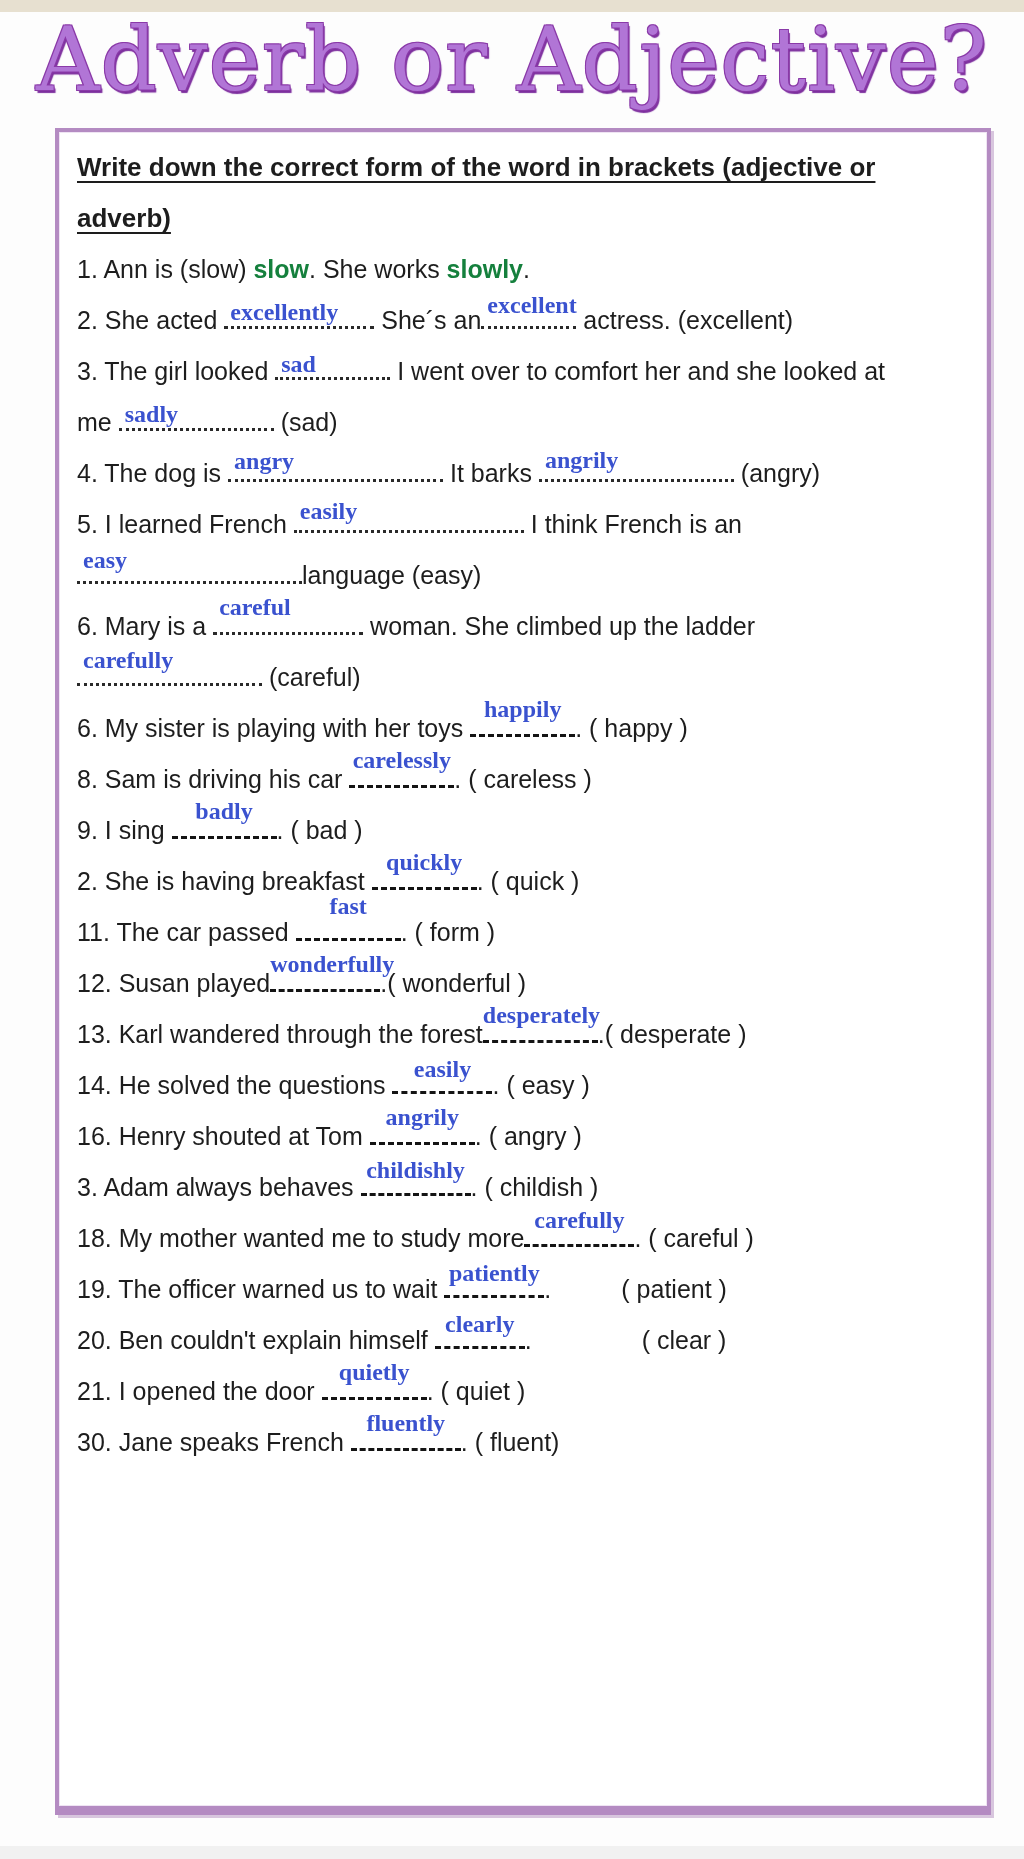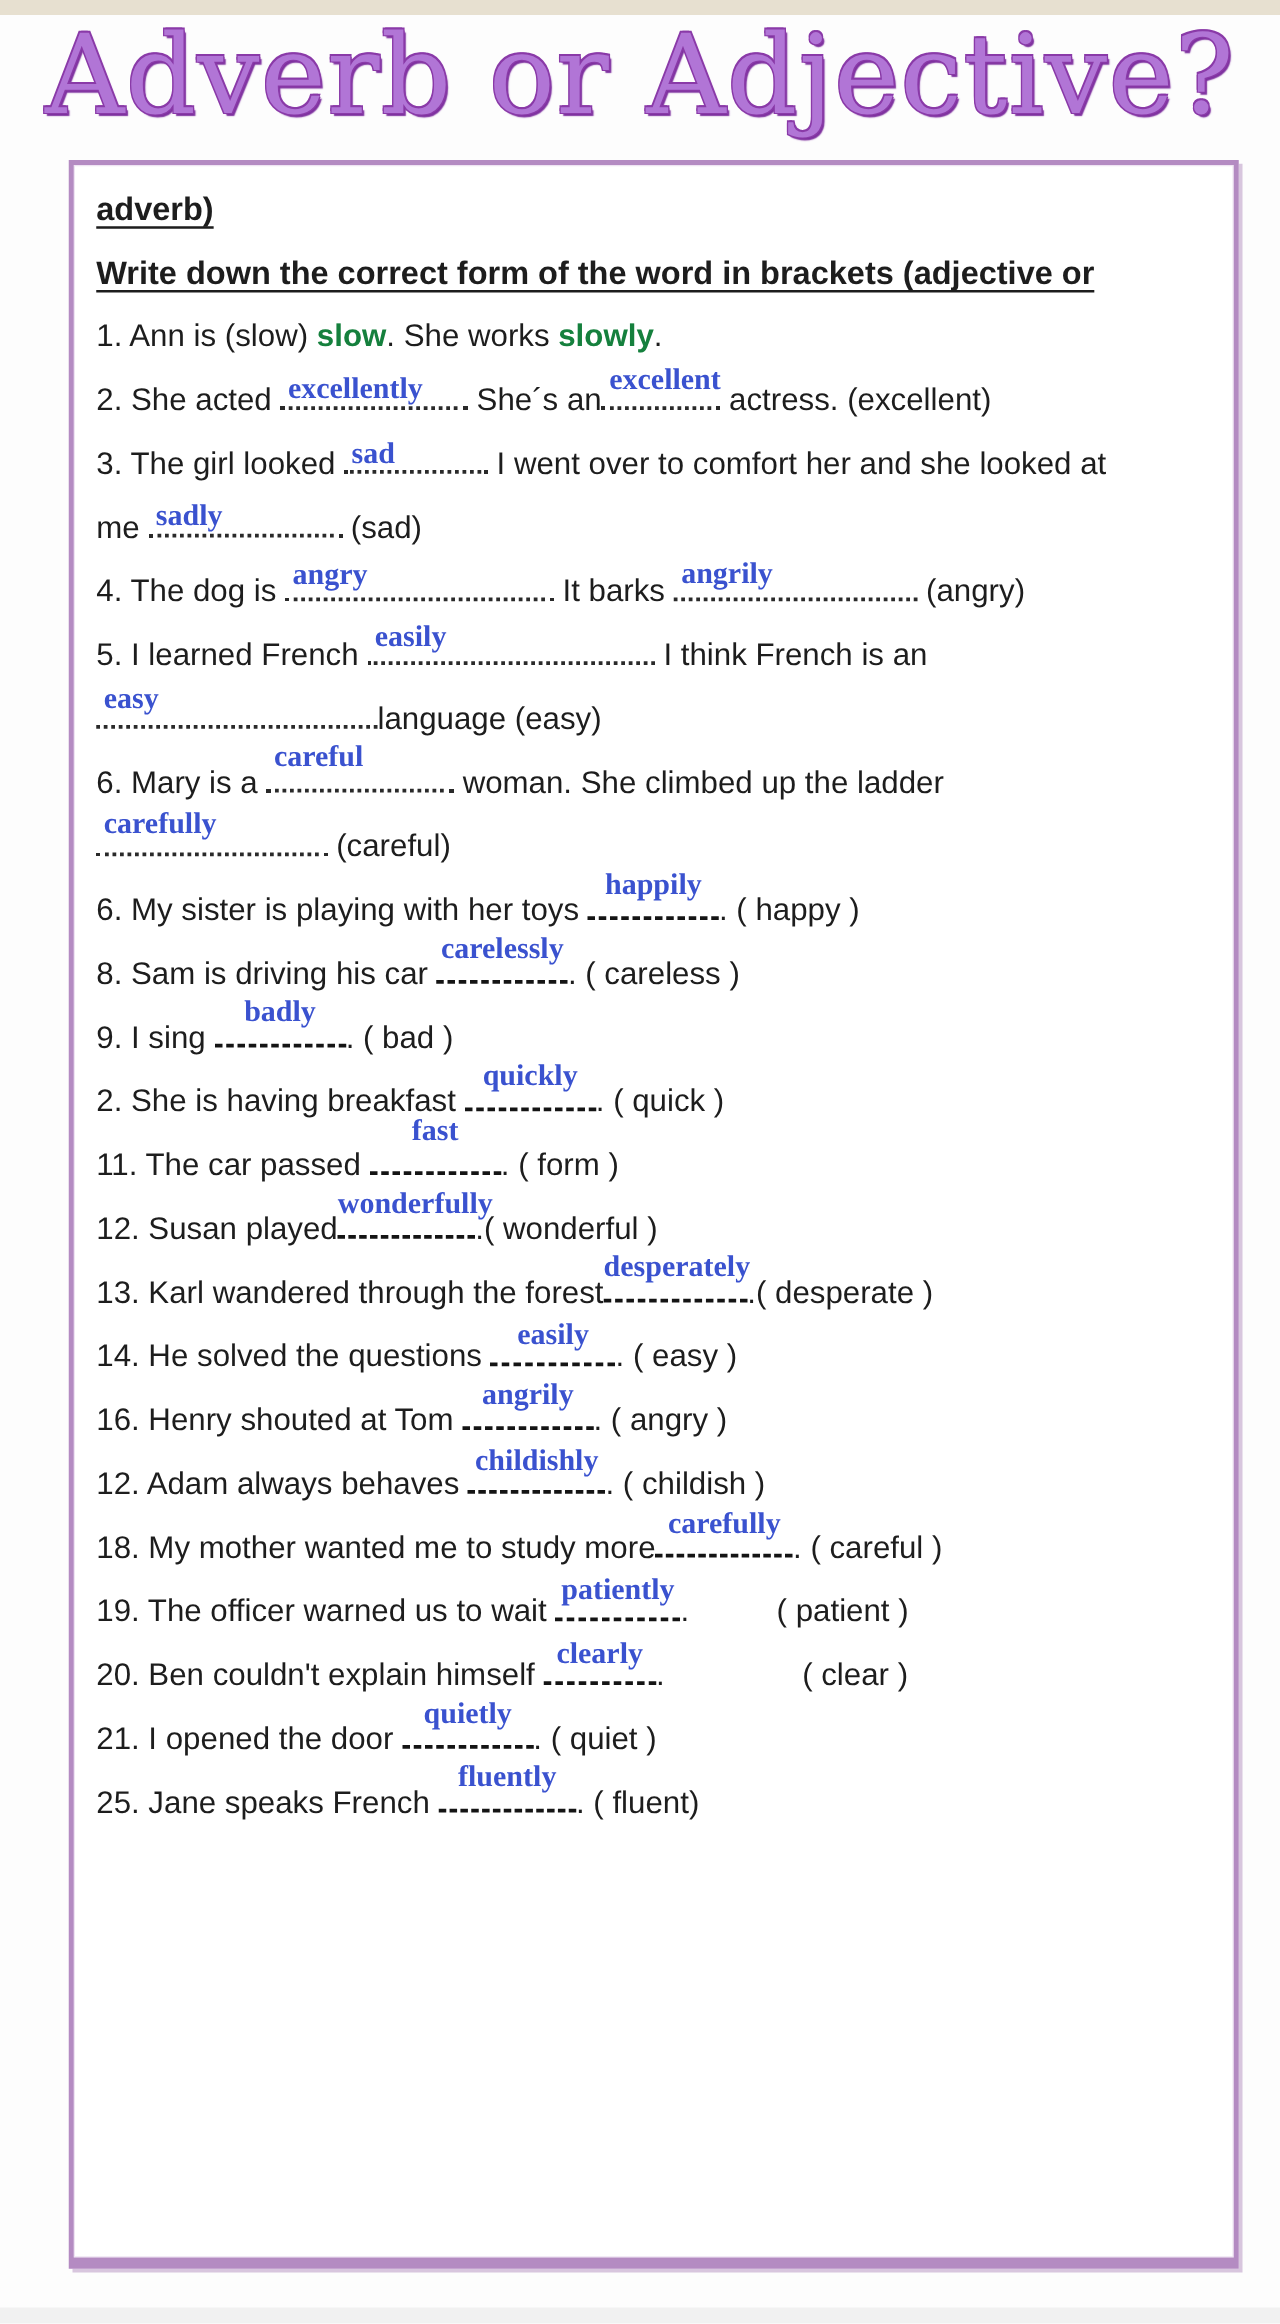--- a/index.html
+++ b/index.html
@@ -97,45 +97,45 @@
 </head>
 <body>
 
 <div class="page">
   <div class="top-strip"></div>
 
   <h1 class="title">Adverb or Adjective?</h1>
 
   <div class="box">
     <div>
+      <div class="instr-line">Write down the correct form of the word in brackets (adjective or</div>
       <div class="instr-line">adverb)</div>
-      <div class="instr-line">Write down the correct form of the word in brackets (adjective or</div>
     </div>
     <div id="questions">
         <div class="line"><span class="qt">1. Ann is (slow) </span><span class="bw">slow</span><span class="qt">. She works </span><span class="bw">slowly</span><span class="qt">.</span></div>
         <div class="line"><span class="qt">2. She acted </span><span class="blank dots" style="width: 150px;"><span class="answer" style="bottom: 2px;">excellently</span></span><span class="qt"> She´s an</span><span class="blank dots" style="width: 95px;"><span class="answer" style="bottom: 9px;">excellent</span></span><span class="qt"> actress. (excellent)</span></div>
         <div class="line"><span class="qt">3. The girl looked </span><span class="blank dots" style="width: 115px;"><span class="answer" style="bottom: 1px;">sad</span></span><span class="qt"> I went over to comfort her and she looked at</span></div>
         <div class="line"><span class="qt">me </span><span class="blank dots" style="width: 155px;"><span class="answer" style="bottom: 2px;">sadly</span></span><span class="qt"> (sad)</span></div>
         <div class="line"><span class="qt">4. The dog is </span><span class="blank dots" style="width: 215px;"><span class="answer" style="bottom: 6px;">angry</span></span><span class="qt"> It barks </span><span class="blank dots" style="width: 195px;"><span class="answer" style="bottom: 7px;">angrily</span></span><span class="qt"> (angry)</span></div>
         <div class="line"><span class="qt">5. I learned French </span><span class="blank dots" style="width: 230px;"><span class="answer" style="bottom: 7px;">easily</span></span><span class="qt"> I think French is an</span></div>
         <div class="line"><span class="blank dots" style="width: 225px;"><span class="answer" style="bottom: 9px;">easy</span></span><span class="qt">language (easy)</span></div>
         <div class="line"><span class="qt">6. Mary is a </span><span class="blank dots" style="width: 150px;"><span class="answer" style="bottom: 13px;">careful</span></span><span class="qt"> woman. She climbed up the ladder</span></div>
         <div class="line"><span class="blank dots" style="width: 185px;"><span class="answer" style="bottom: 11px;">carefully</span></span><span class="qt"> (careful)</span></div>
         <div class="line"><span class="qt">6. My sister is playing with her toys </span><span class="blank dash" style="width: 105px;"><span class="answer" style="bottom: 13px;">happily</span></span><span class="qt">. ( happy )</span></div>
         <div class="line"><span class="qt">8. Sam is driving his car </span><span class="blank dash" style="width: 105px;"><span class="answer" style="bottom: 13px;">carelessly</span></span><span class="qt">. ( careless )</span></div>
         <div class="line"><span class="qt">9. I sing </span><span class="blank dash" style="width: 105px;"><span class="answer" style="bottom: 13px;">badly</span></span><span class="qt">. ( bad )</span></div>
         <div class="line"><span class="qt">2. She is having breakfast </span><span class="blank dash" style="width: 105px;"><span class="answer" style="bottom: 13px;">quickly</span></span><span class="qt">. ( quick )</span></div>
         <div class="line"><span class="qt">11. The car passed </span><span class="blank dash" style="width: 105px;"><span class="answer" style="bottom: 20px;">fast</span></span><span class="qt">. ( form )</span></div>
         <div class="line"><span class="qt">12. Susan played</span><span class="blank dash" style="width: 110px;"><span class="answer" style="bottom: 13px;">wonderfully</span></span><span class="qt">.( wonderful )</span></div>
         <div class="line"><span class="qt">13. Karl wandered through the forest</span><span class="blank dash" style="width: 115px;"><span class="answer" style="bottom: 13px;">desperately</span></span><span class="qt">.( desperate )</span></div>
         <div class="line"><span class="qt">14. He solved the questions </span><span class="blank dash" style="width: 100px;"><span class="answer" style="bottom: 10px;">easily</span></span><span class="qt">. ( easy )</span></div>
         <div class="line"><span class="qt">16. Henry shouted at Tom </span><span class="blank dash" style="width: 105px;"><span class="answer" style="bottom: 13px;">angrily</span></span><span class="qt">. ( angry )</span></div>
-        <div class="line"><span class="qt">12. Adam always behaves </span><span class="blank dash" style="width: 110px;"><span class="answer" style="bottom: 11px;">childishly</span></span><span class="qt">. ( childish )</span></div>
+        <div class="line"><span class="qt">3. Adam always behaves </span><span class="blank dash" style="width: 110px;"><span class="answer" style="bottom: 11px;">childishly</span></span><span class="qt">. ( childish )</span></div>
         <div class="line"><span class="qt">18. My mother wanted me to study more</span><span class="blank dash" style="width: 110px;"><span class="answer" style="bottom: 12px;">carefully</span></span><span class="qt">. ( careful )</span></div>
         <div class="line"><span class="qt">19. The officer warned us to wait </span><span class="blank dash" style="width: 100px;"><span class="answer" style="bottom: 10px;">patiently</span></span><span class="qt">.</span><span class="gap" style="width: 70px;"></span><span class="qt">( patient )</span></div>
         <div class="line"><span class="qt">20. Ben couldn't explain himself </span><span class="blank dash" style="width: 90px;"><span class="answer" style="bottom: 10px;">clearly</span></span><span class="qt">.</span><span class="gap" style="width: 110px;"></span><span class="qt">( clear )</span></div>
         <div class="line"><span class="qt">21. I opened the door </span><span class="blank dash" style="width: 105px;"><span class="answer" style="bottom: 13px;">quietly</span></span><span class="qt">. ( quiet )</span></div>
-        <div class="line"><span class="qt">25. Jane speaks French </span><span class="blank dash" style="width: 110px;"><span class="answer" style="bottom: 13px;">fluently</span></span><span class="qt">. ( fluent)</span></div>
+        <div class="line"><span class="qt">30. Jane speaks French </span><span class="blank dash" style="width: 110px;"><span class="answer" style="bottom: 13px;">fluently</span></span><span class="qt">. ( fluent)</span></div>
       </div>
   </div>
 
   <div class="bottom-strip"></div>
 </div>
 
 </body></html>

